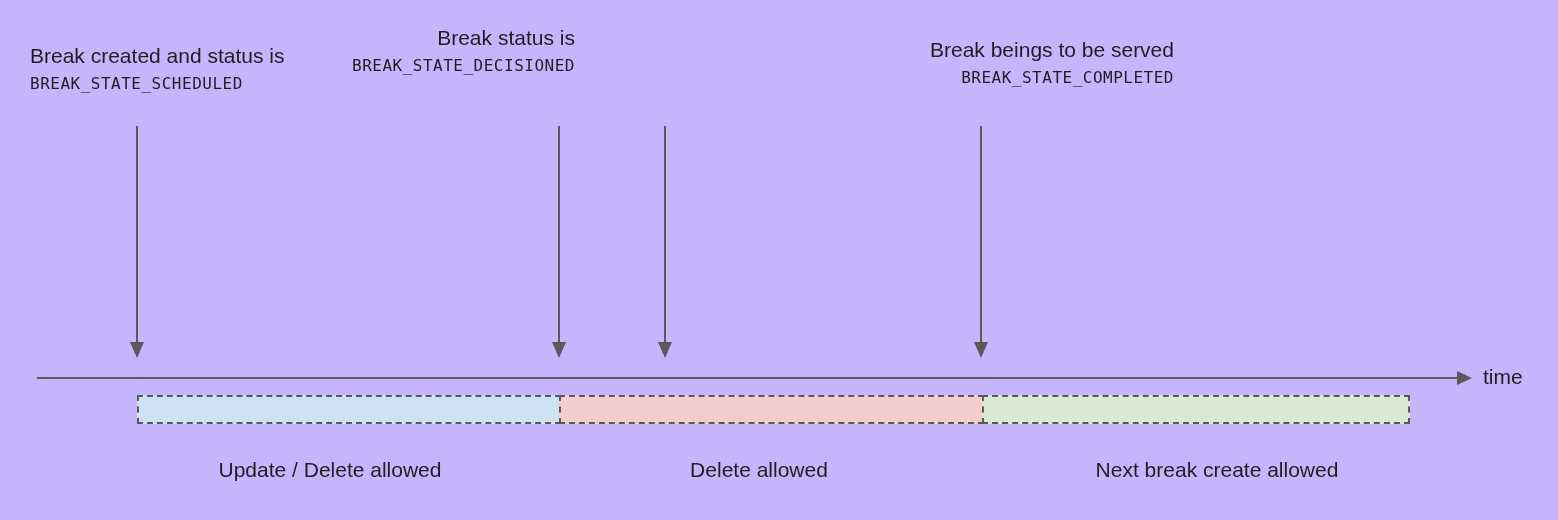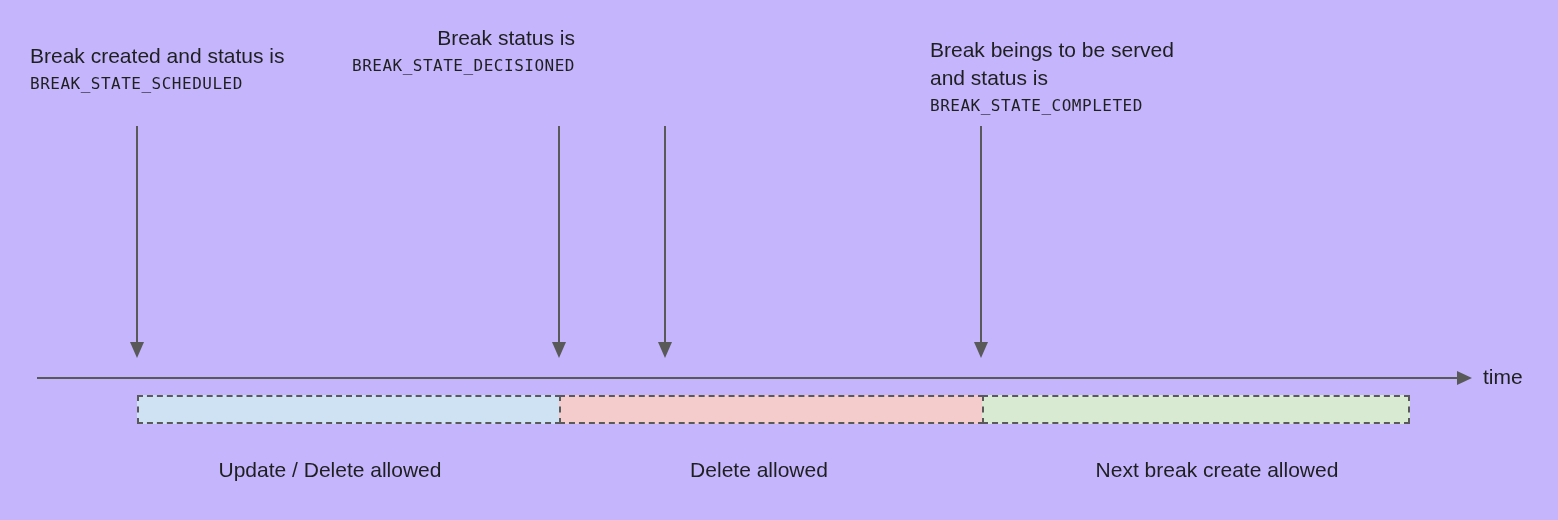--- a/index.html
+++ b/index.html
@@ -105,23 +105,22 @@
     <div>Break created and status is</div>
     <div class="mono">BREAK_STATE_SCHEDULED</div>
   </div>
 
   <div class="annotation" style="left:352px; top:24px;text-align:right;">
     <div>Break status is</div>
     <div class="mono">BREAK_STATE_DECISIONED</div>
   </div>
 
 
-  <div class="annotation" style="left:930px; top:36px;">
+  <div class="annotation" style="left:930px; top:36px;text-align:right;">
     <div>Break beings to be served</div>
-    <div>and status is</div>
     <div class="mono">BREAK_STATE_COMPLETED</div>
   </div>
 
   <div class="v-arrow" style="left:136px;">
     <div class="head"></div>
   </div>
   <div class="v-arrow" style="left:558px;">
     <div class="head"></div>
   </div>
   <div class="v-arrow" style="left:664px;">

